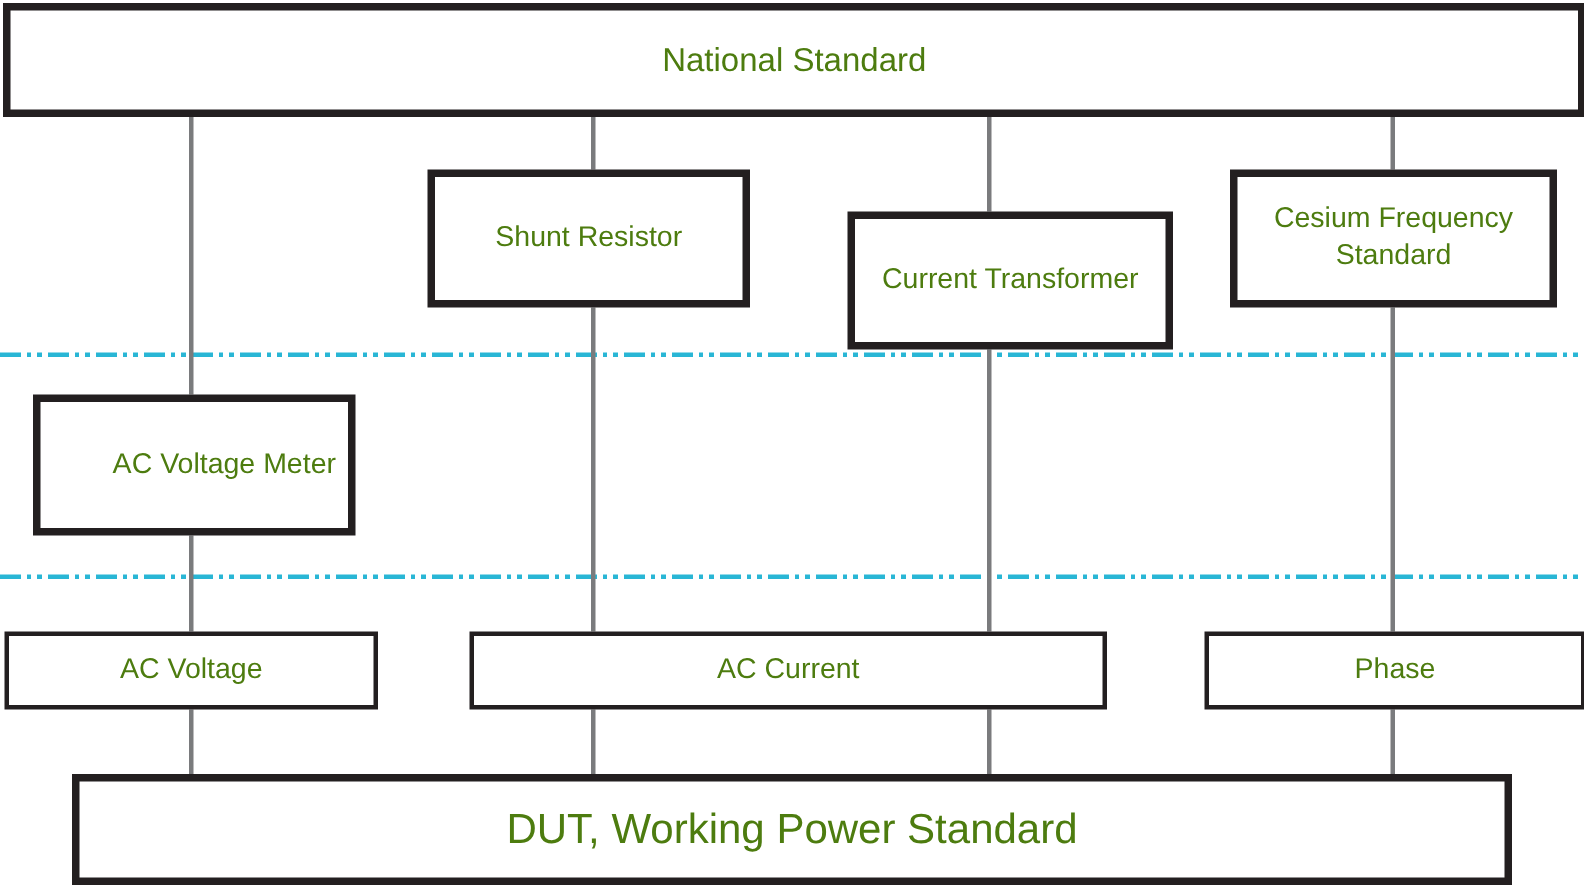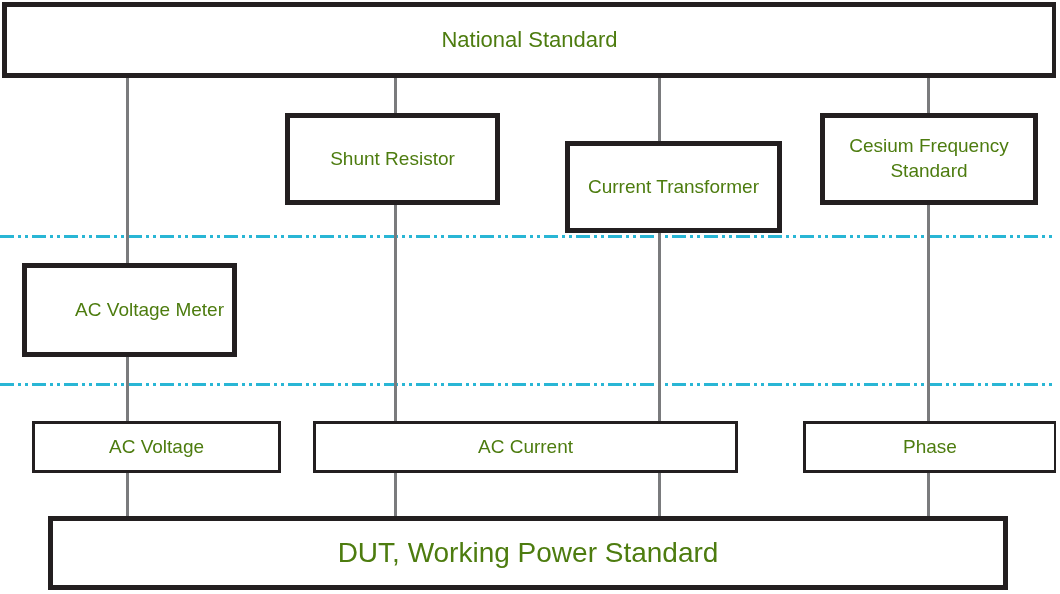--- a/index.html
+++ b/index.html
@@ -84,21 +84,21 @@
   </div>
 
   <div class="node" style="left:820px; top:113px; width:218px; height:92px;">
     <span>Cesium Frequency Standard</span>
   </div>
 
   <div class="node" style="left:22px; top:263px; width:215px; height:94px;justify-content:flex-end;">
     <span>AC Voltage Meter</span>
   </div>
 
-  <div class="node thin" style="left:3px; top:421px; width:249px; height:52px;margin-left:29px;">
+  <div class="node thin" style="left:3px; top:421px; width:249px; height:52px;">
     <span>AC Voltage</span>
   </div>
 
   <div class="node thin" style="left:313px; top:421px; width:425px; height:52px;justify-content:center;">
     <span>AC Current</span>
   </div>
 
   <div class="node thin" style="left:803px; top:421px; width:254px; height:52px;align-items:center;">
     <span>Phase</span>
   </div>

